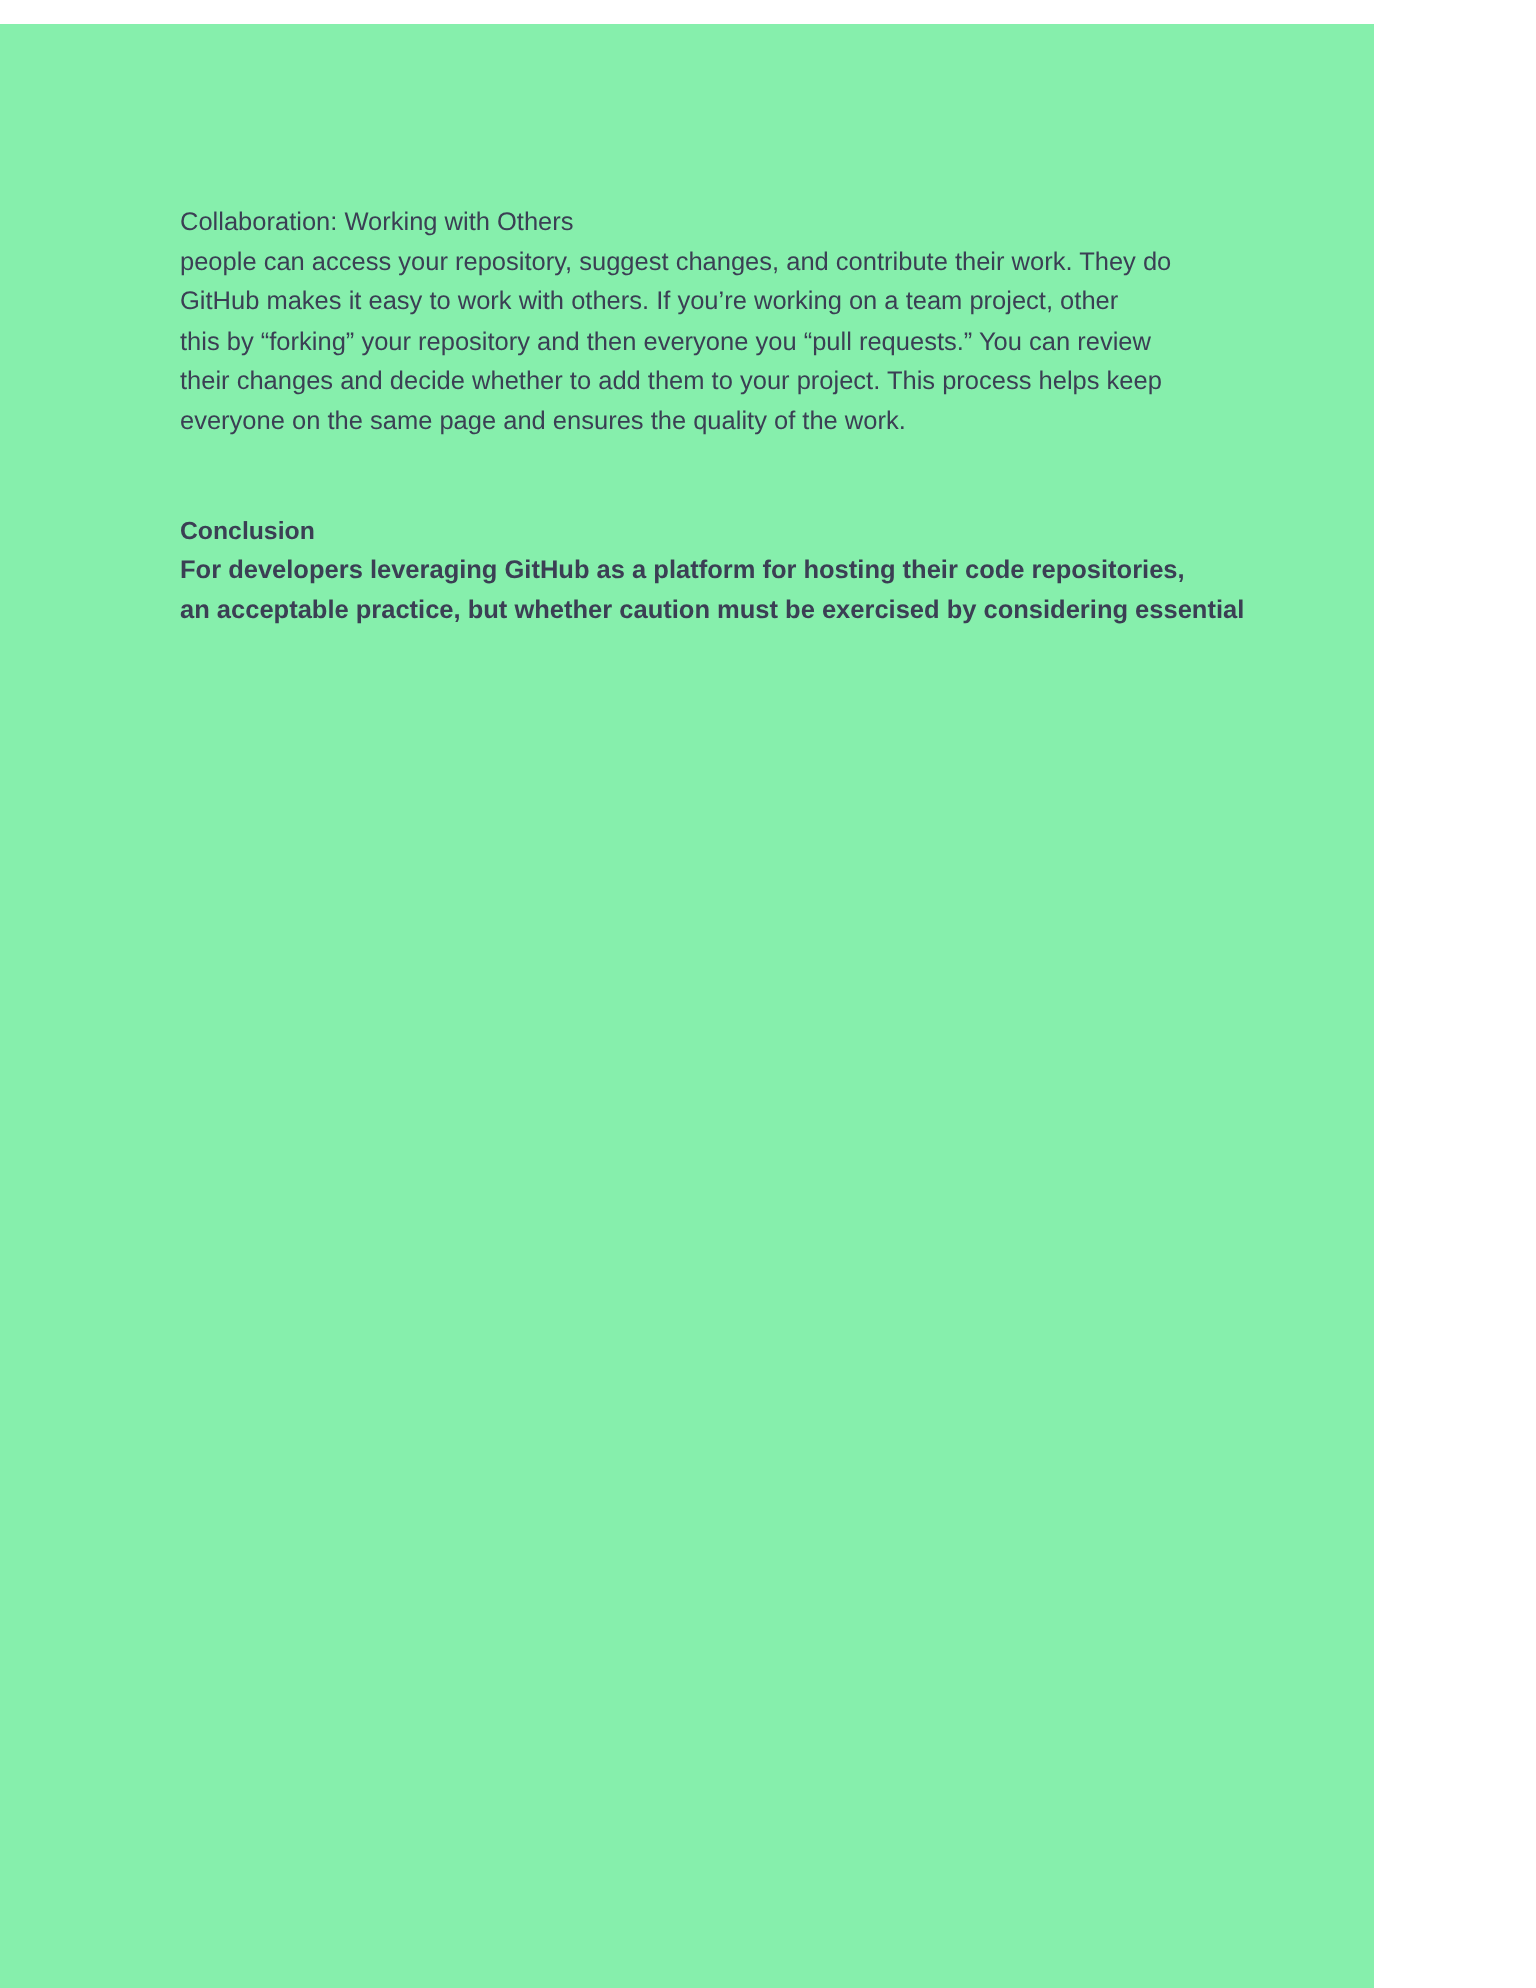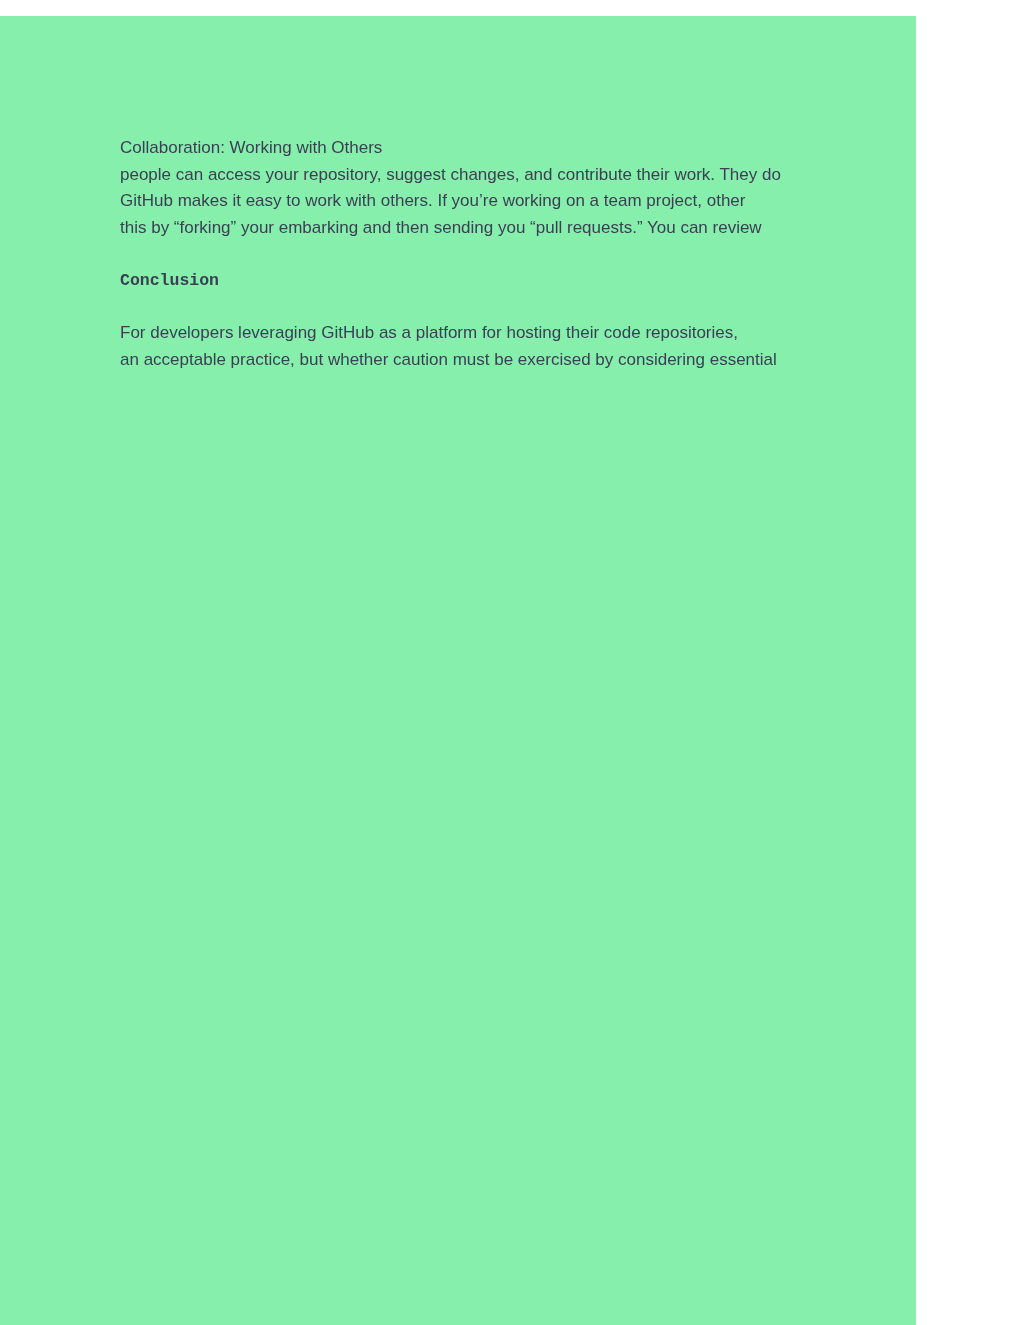--- a/index.html
+++ b/index.html
@@ -26,38 +26,39 @@
     color: #3b3f54;
     font-size: 17px;
     line-height: 26.6px;
   }
   .para-line {
     white-space: nowrap;
   }
   .section-heading {
     font-weight: bold;
     font-size: 16.5px;
-    margin-top: 27px;
-    font-family: Liberation Mono, monospace;
+    margin-top: 46px;
   }
   .body-paragraph {
-    margin-top: 25px;
+    font-weight: bold;
   }
 </style>
 </head>
 <body>
 
 <div class="doc-page">
   <div class="doc-content">
 
     <div class="text-section">
       <div class="para-line">Collaboration: Working with Others</div>
       <div class="para-line">people can access your repository, suggest changes, and contribute their work. They do</div>
       <div class="para-line">GitHub makes it easy to work with others. If you’re working on a team project, other</div>
-      <div class="para-line">this by “forking” your embarking and then sending you “pull requests.” You can review</div>
+      <div class="para-line">this by “forking” your repository and then everyone you “pull requests.” You can review</div>
+      <div class="para-line">their changes and decide whether to add them to your project. This process helps keep</div>
+      <div class="para-line">everyone on the same page and ensures the quality of the work.</div>
     </div>
 
     <div class="section-heading">Conclusion</div>
 
     <div class="body-paragraph">
       <div class="para-line">For developers leveraging GitHub as a platform for hosting their code repositories,</div>
       <div class="para-line">an acceptable practice, but whether caution must be exercised by considering essential</div>
     </div>
 
   </div>

